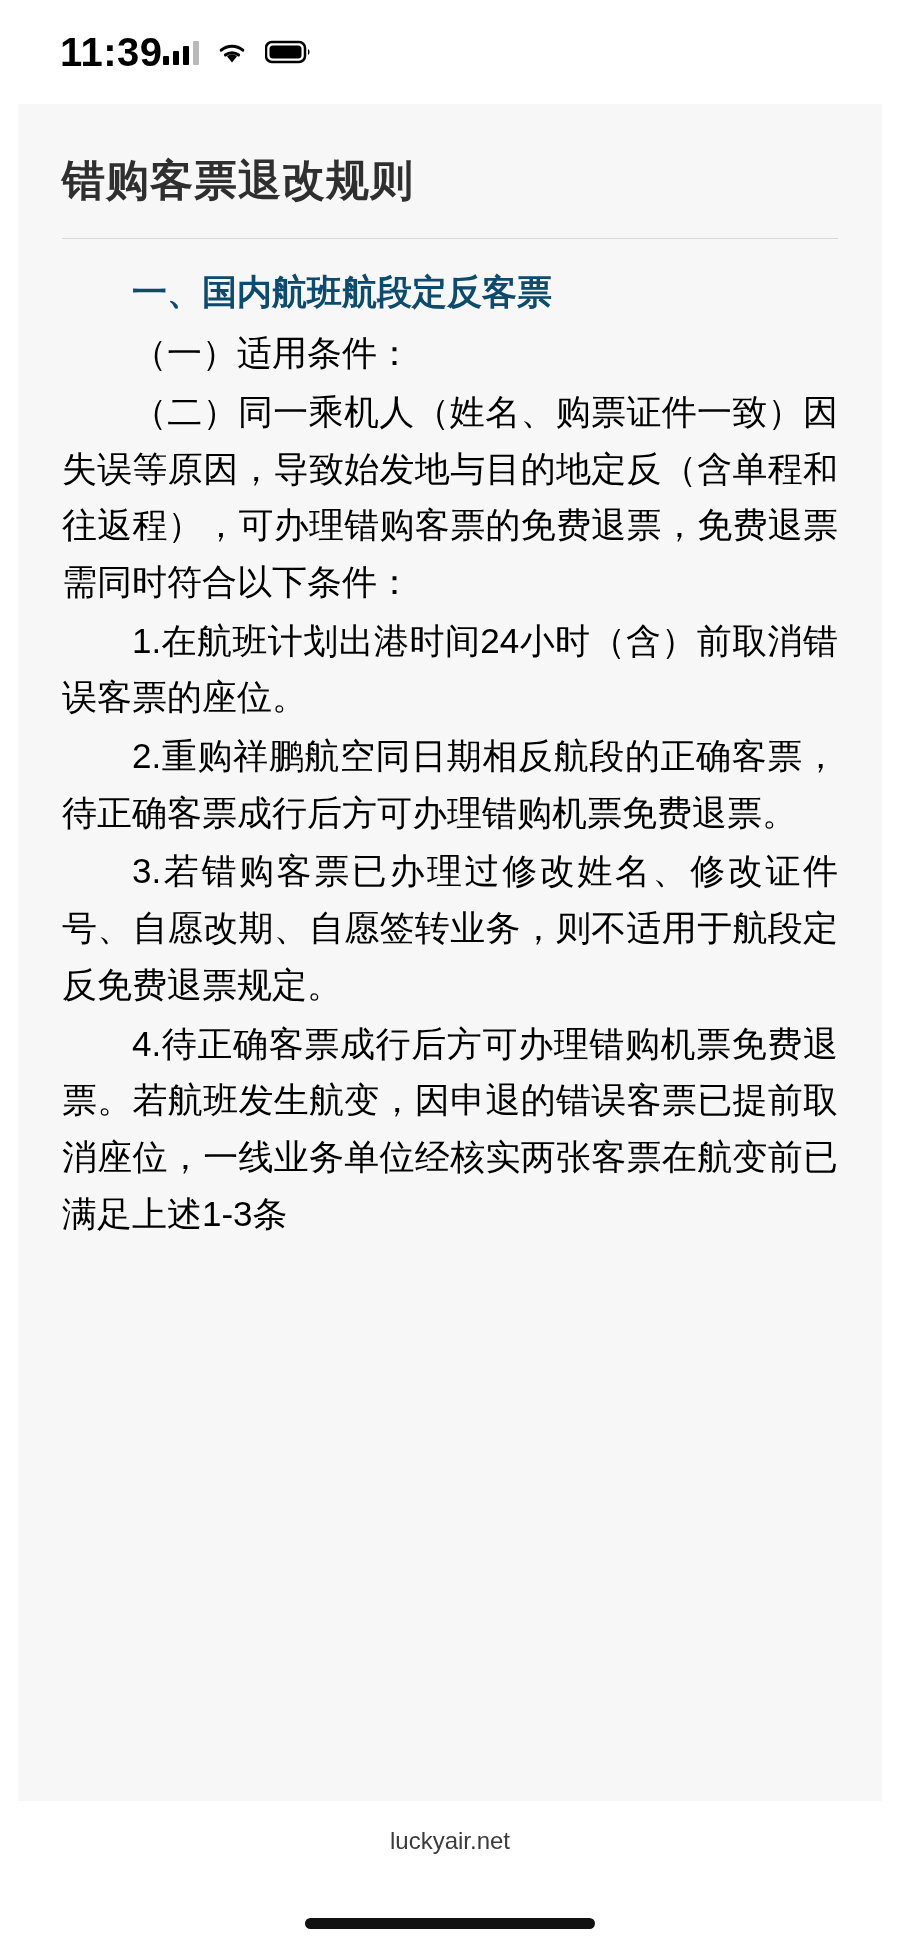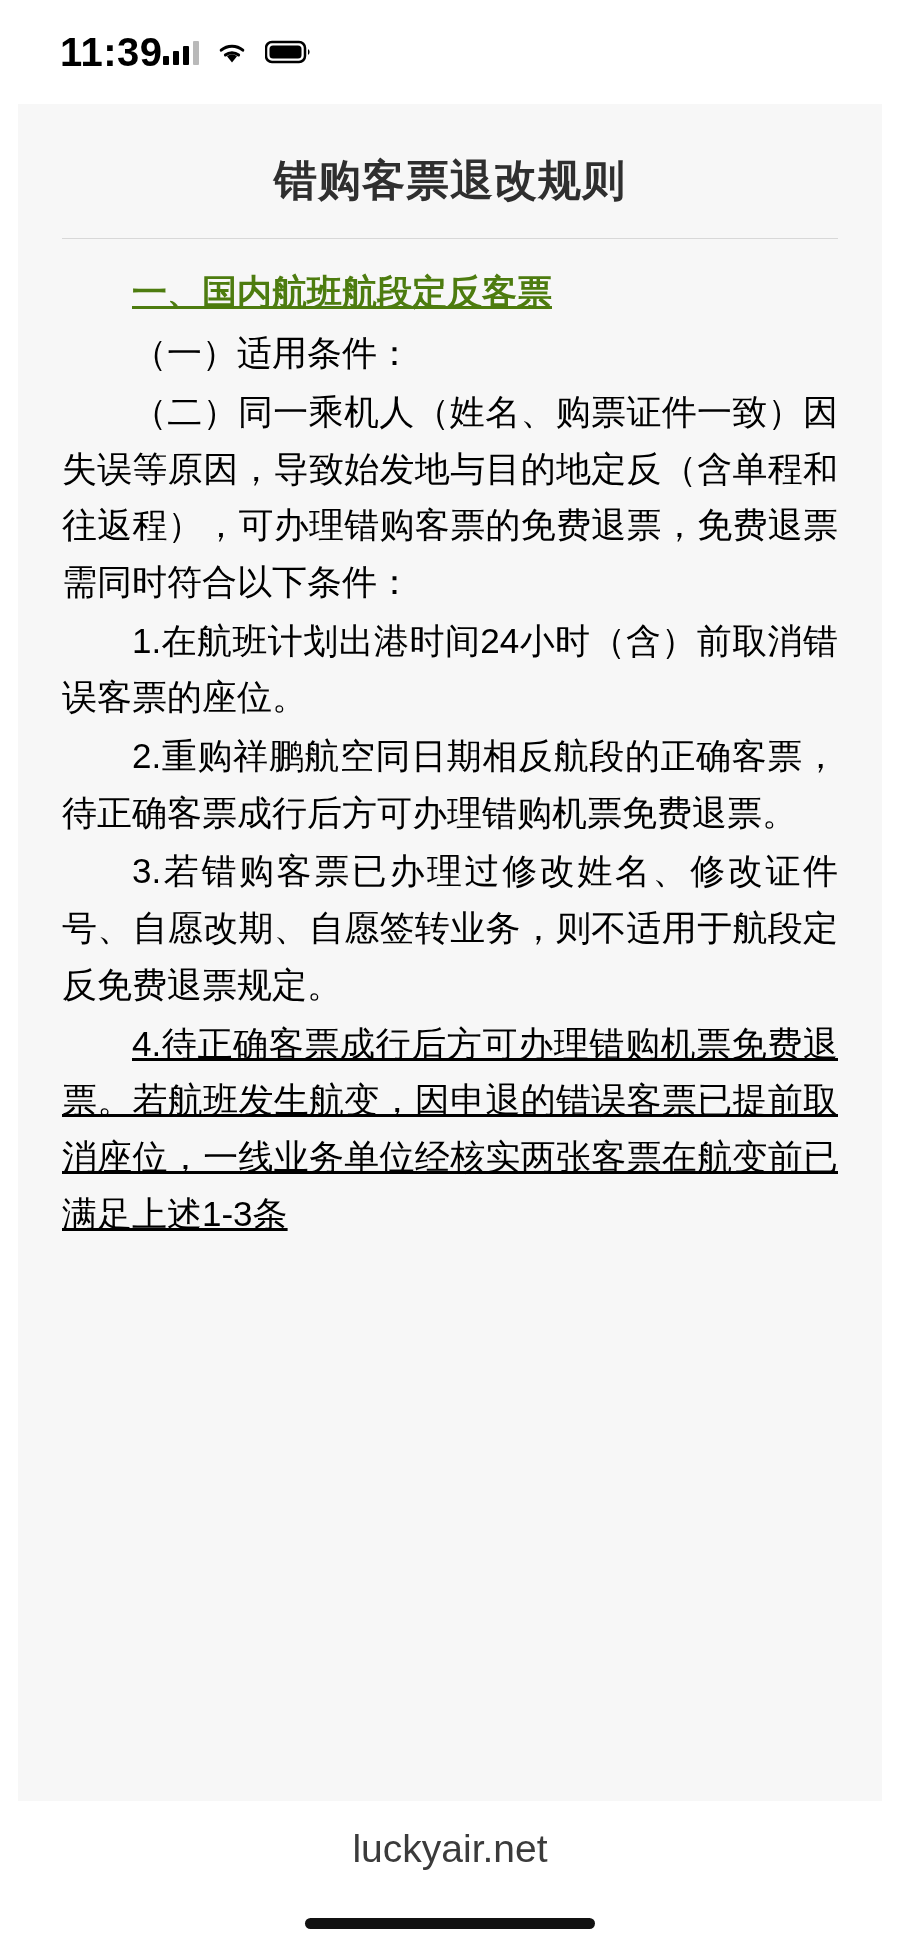--- a/index.html
+++ b/index.html
@@ -73,72 +73,69 @@
     padding: 48px 44px 0 44px;
   }
 
   .doc-title {
     font-size: 43px;
     font-weight: 700;
     color: #2f2f2f;
     letter-spacing: 1px;
     margin: 0 0 28px 0;
     font-family: "Liberation Sans", sans-serif;
-    text-align: center;
   }
 
   .divider {
     height: 1px;
     background: #d8d8d8;
     margin: 0 0 26px 0;
   }
 
   .section-heading {
     font-size: 35px;
     font-weight: 700;
-    color: #4d7c0f;
+    color: #0c4a6e;
     line-height: 1.55;
     margin: 0 0 6px 0;
     text-indent: 2em;
     font-family: "Liberation Sans", sans-serif;
-    text-decoration: underline;
   }
 
   p.para {
     font-size: 35px;
     color: #000000;
     line-height: 1.62;
     margin: 0 0 2px 0;
     text-indent: 2em;
     text-align: justify;
     font-family: "Liberation Sans", sans-serif;
   }
 
   p.para.tight {
     margin-bottom: 0;
-    text-decoration: underline;
   }
 
   
   .footer {
     position: absolute;
     left: 0;
     right: 0;
     bottom: 0;
     height: 150px;
     background: #ffffff;
     display: flex;
     flex-direction: column;
     align-items: center;
     justify-content: flex-start;
     padding-top: 26px;
     box-sizing: border-box;
   }
   .footer-text {
-    font-size: 39px;
+    font-size: 24px;
     color: #3b3b3b;
     font-family: "Liberation Sans", sans-serif;
   }
   .home-indicator {
     position: absolute;
     bottom: 22px;
     left: 50%;
     transform: translateX(-50%);
     width: 290px;
     height: 11px;

